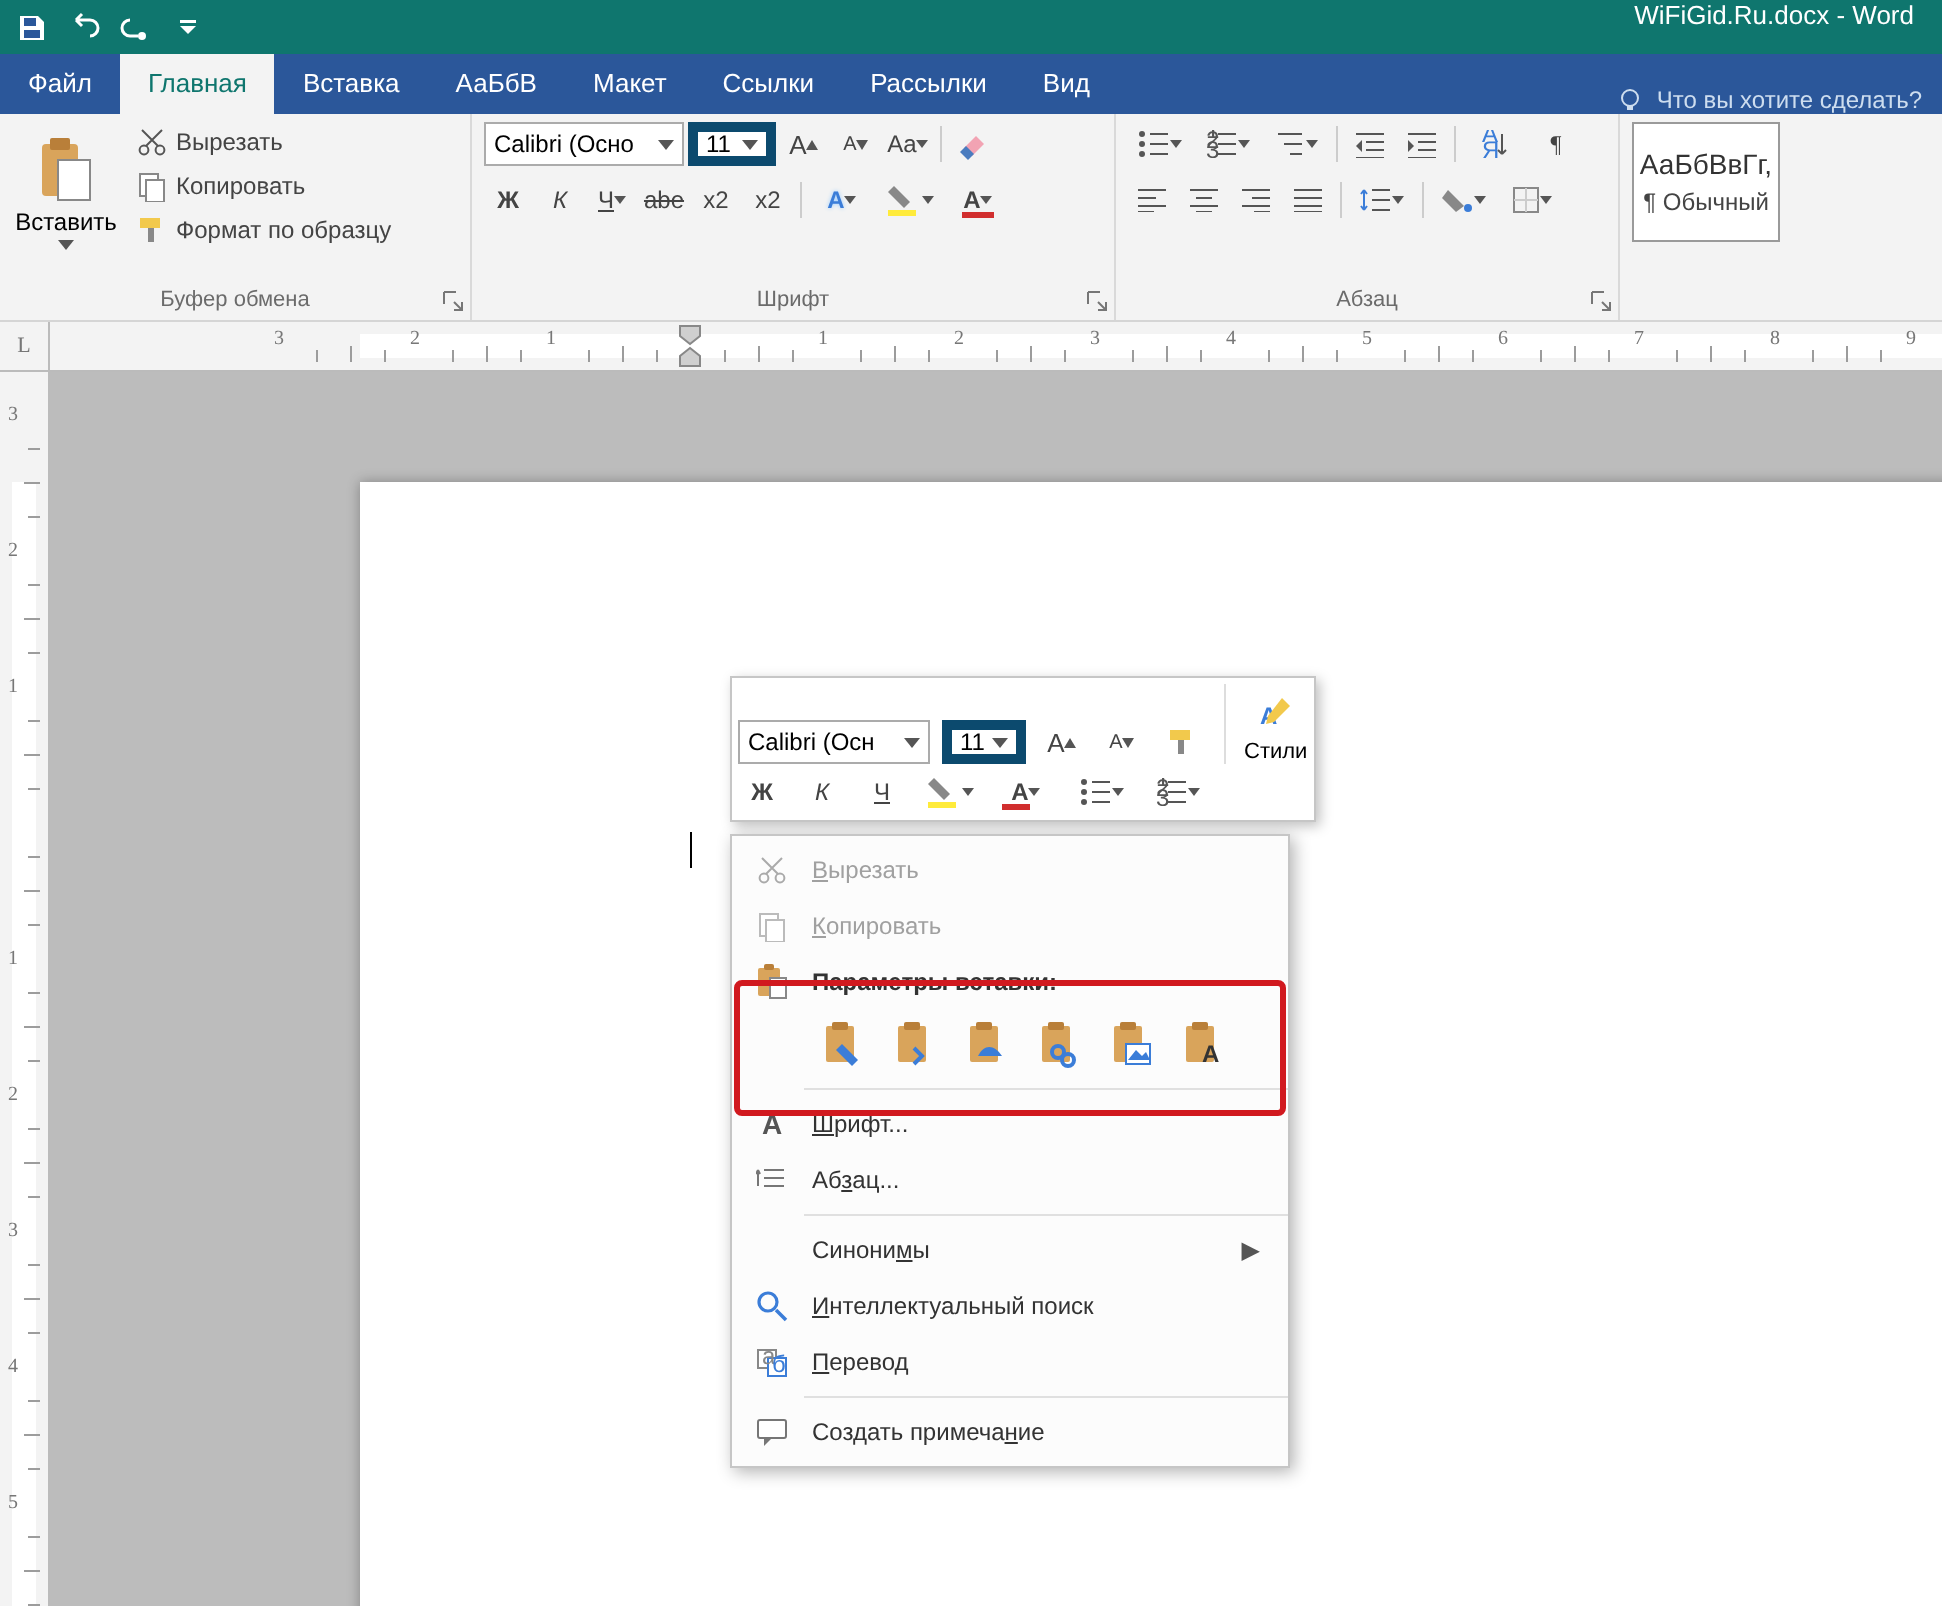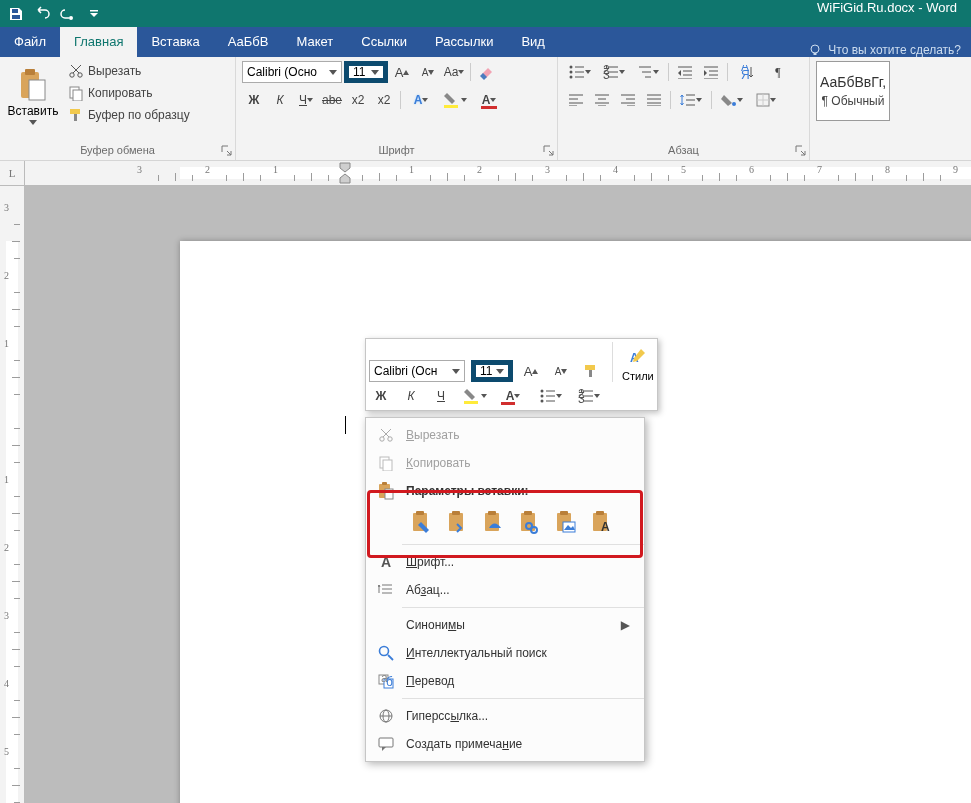--- a/index.html
+++ b/index.html
@@ -138,21 +138,21 @@
               <rect x="2" y="2" width="9" height="11" fill="#fff" stroke="#888"></rect>
               <rect x="5" y="5" width="9" height="11" fill="#fff" stroke="#888"></rect>
             </svg>
             <span>Копировать</span>
           </div>
         <div class="sm-btn">
             <svg width="16" height="16" viewBox="0 0 16 16">
               <rect x="2" y="2" width="10" height="5" fill="#f2c94c"></rect>
               <rect x="6" y="7" width="3" height="7" fill="#888"></rect>
             </svg>
-            <span>Буфер по образцу</span>
+            <span>Формат по образцу</span>
           </div>
       </div>
     </div>
     <div class="rgroup-label">Буфер обмена</div>
     <svg class="launcher" viewBox="0 0 14 14">
         <path fill="none" stroke="#767676" d="M3 3h6M3 3v6M8 8l4 4M12 8v4H8"></path>
       </svg>
   </div>
 
   <div class="rgroup" style="width:322px">
@@ -679,30 +679,20 @@
           <rect x="6" y="6" width="9" height="9" fill="#fff" stroke="#3b7dd8"></rect>
           <text x="3" y="9" font-size="6" fill="#888">a</text>
           <text x="8" y="13" font-size="6" fill="#3b7dd8">б</text>
         </svg>
       </span>
     <span><u class="k">П</u>еревод</span>
   </div>
   <div class="ctx-sep"></div>
   <div class="ctx-item">
     <span class="ctx-ico">
-        <svg width="16" height="16" viewBox="0 0 16 16">
-          <circle cx="8" cy="8" r="6" fill="none" stroke="#767676"></circle>
-          <ellipse cx="8" cy="8" rx="3" ry="6" fill="none" stroke="#767676"></ellipse>
-          <path stroke="#767676" d="M2 8h12"></path>
-        </svg>
-      </span>
-    <span>Гиперсс<u class="k">ы</u>лка...</span>
-  </div>
-  <div class="ctx-item">
-    <span class="ctx-ico">
         <svg width="16" height="14" viewBox="0 0 16 14">
           <rect x="1" y="1" width="14" height="9" rx="1" fill="#fff" stroke="#767676"></rect>
           <path fill="#767676" d="M4 10 4 14 8 10z"></path>
         </svg>
       </span>
     <span>Создать примеча<u class="k">н</u>ие</span>
   </div>
 </div>
 
 <div class="highlight-box" style="left:367px;top:490px;width:276px;height:68px"></div>

